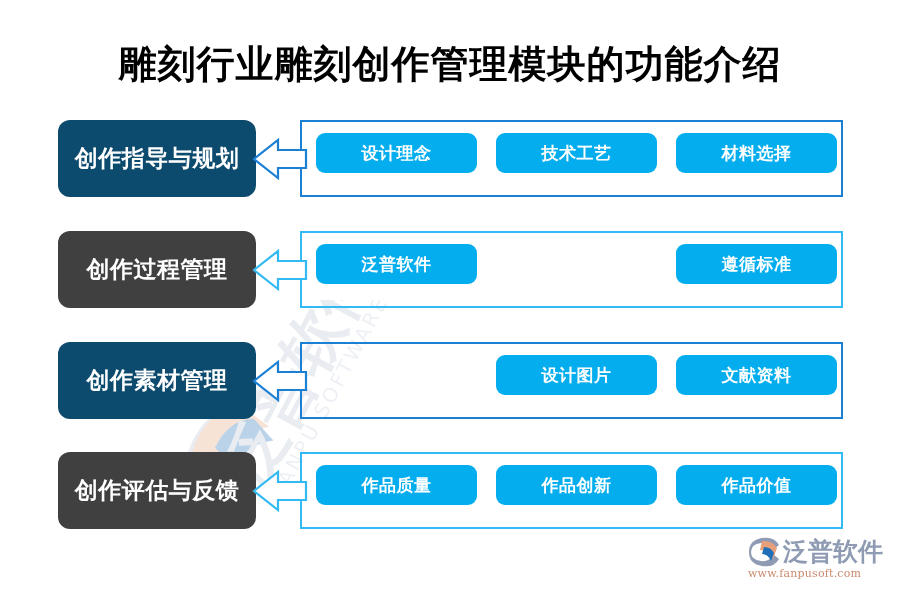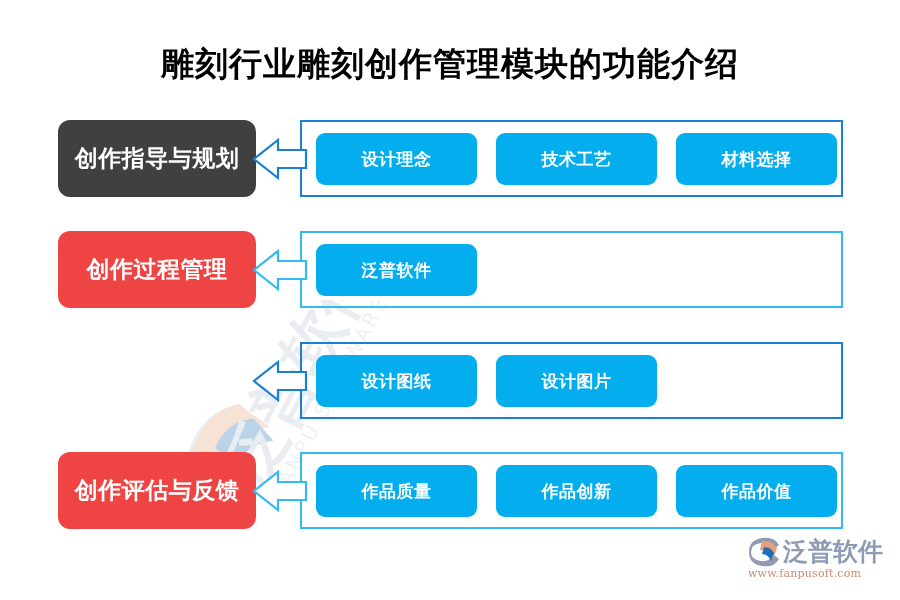--- a/index.html
+++ b/index.html
@@ -20,21 +20,21 @@
     pointer-events:none;
     z-index:0;
     opacity:.30;
   }
 
   
   .title{
     position:absolute;
     left:0; top:44px; width:900px;
     text-align:center;
-    font-size:33px;
+    font-size:38px;
     font-weight:bold;
     color:#000000;
     letter-spacing:1px;
     line-height:40px;
     z-index:5;
     white-space:nowrap;
   }
 
   
   .row{position:absolute;left:0;width:900px;height:112px;z-index:3;}
@@ -45,22 +45,22 @@
     width:198px; height:77px;
     border-radius:12px;
     display:flex;align-items:center;justify-content:center;
     color:#ffffff;
     font-size:23px;
     font-weight:bold;
     letter-spacing:.5px;
     white-space:nowrap;
     z-index:4;
   }
-  .cat-box.dark{background:#404040;}
-  .cat-box.light{background:#ef4444;}
+  .cat-box.dark{background:#0c4a6e;}
+  .cat-box.light{background:#404040;}
 
   
   .bracket{
     position:absolute;
     left:300px; top:0px;
     width:543px; height:77px;
     border:2px solid #1b7fd4;
     background:transparent;
     box-sizing:border-box;
     z-index:3;
@@ -72,21 +72,21 @@
     position:absolute;
     left:252px; top:12px;
     width:56px; height:54px;
     z-index:6;
   }
 
   
   .item{
     position:absolute;
     top:13px;
-    width:161px; height:52px;
+    width:161px; height:40px;
     border-radius:9px;
     background:#04aeee;
     display:flex;align-items:center;justify-content:center;
     color:#ffffff;
     font-size:17px;
     font-weight:bold;
     letter-spacing:.5px;
     white-space:nowrap;
     z-index:5;
   }
@@ -150,31 +150,33 @@
 
   <div class="row" style="top:231px;">
     <div class="bracket light"></div>
     <div class="cat-box light">创作过程管理</div>
     <div class="arrow">
       <svg width="56" height="54" viewBox="0 0 56 54" aria-hidden="true">
         <path d="M2 27 L26 8 L26 18 L54 18 L54 36 L26 36 L26 46 Z" fill="#ffffff" stroke="#33baf2" stroke-width="2.2" stroke-linejoin="miter"></path>
       </svg>
     </div>
     <div class="item i0">泛普软件</div>
+    <div class="item i2">遵循标准</div>
   </div>
 
   <div class="row" style="top:342px;">
     <div class="bracket"></div>
+    <div class="cat-box dark">创作素材管理</div>
     <div class="arrow">
       <svg width="56" height="54" viewBox="0 0 56 54" aria-hidden="true">
         <path d="M2 27 L26 8 L26 18 L54 18 L54 36 L26 36 L26 46 Z" fill="#ffffff" stroke="#1b7fd4" stroke-width="2.2" stroke-linejoin="miter"></path>
       </svg>
     </div>
-    <div class="item i0">设计图纸</div>
     <div class="item i1">设计图片</div>
+    <div class="item i2">文献资料</div>
   </div>
 
   <div class="row" style="top:452px;">
     <div class="bracket light"></div>
     <div class="cat-box light">创作评估与反馈</div>
     <div class="arrow">
       <svg width="56" height="54" viewBox="0 0 56 54" aria-hidden="true">
         <path d="M2 27 L26 8 L26 18 L54 18 L54 36 L26 36 L26 46 Z" fill="#ffffff" stroke="#33baf2" stroke-width="2.2" stroke-linejoin="miter"></path>
       </svg>
     </div>

